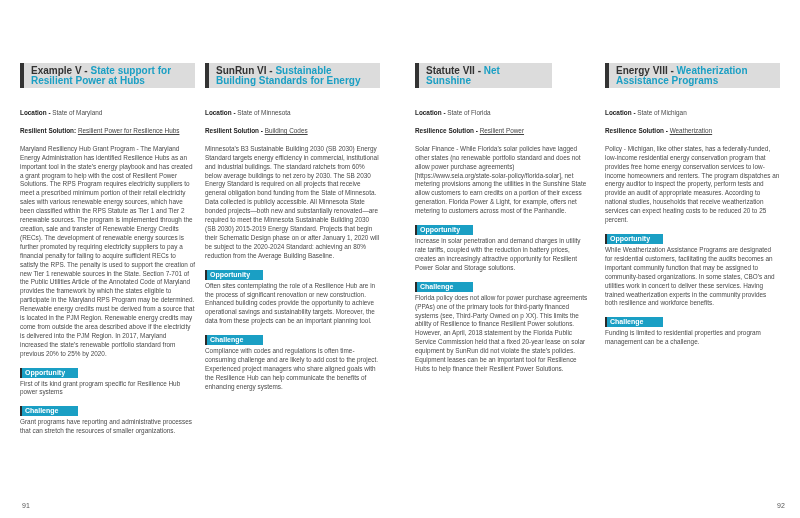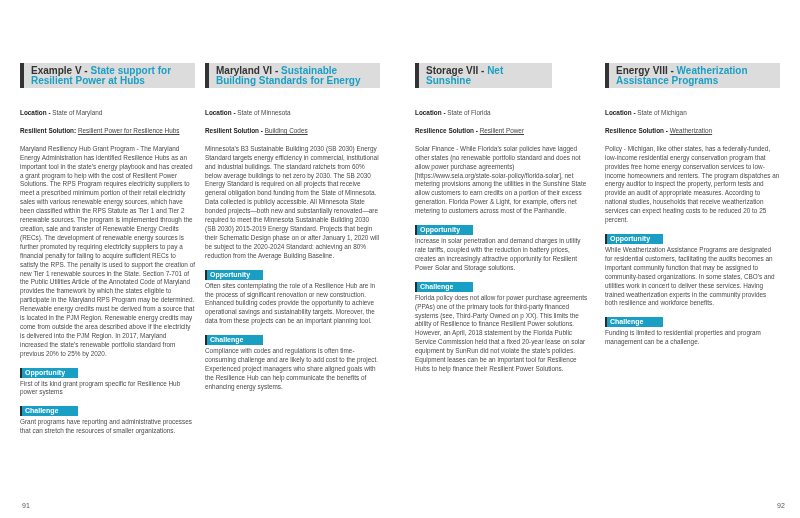--- a/index.html
+++ b/index.html
@@ -36,34 +36,34 @@
   <div class="meta"><b>Resilient Solution: </b><u>Resilient Power for Resilience Hubs</u></div>
   <p class="body">Maryland Resiliency Hub Grant Program - The Maryland Energy Administration has identified Resilience Hubs as an important tool in the state's energy playbook and has created a grant program to help with the cost of Resilient Power Solutions. The RPS Program requires electricity suppliers to meet a prescribed minimum portion of their retail electricity sales with various renewable energy sources, which have been classified within the RPS Statute as Tier 1 and Tier 2 renewable sources. The program is implemented through the creation, sale and transfer of Renewable Energy Credits (RECs). The development of renewable energy sources is further promoted by requiring electricity suppliers to pay a financial penalty for failing to acquire sufficient RECs to satisfy the RPS. The penalty is used to support the creation of new Tier 1 renewable sources in the State. Section 7-701 of the Public Utilities Article of the Annotated Code of Maryland provides the framework by which the states eligible to participate in the Maryland RPS Program may be determined. Renewable energy credits must be derived from a source that is located in the PJM Region. Renewable energy credits may come from outside the area described above if the electricity is delivered into the PJM Region. In 2017, Maryland increased the state's renewable portfolio standard from previous 20% to 25% by 2020.</p>
   <div class="tag">Opportunity</div>
   <p class="body">First of its kind grant program specific for Resilience Hub power systems</p>
   <div class="tag">Challenge</div>
   <p class="body">Grant programs have reporting and administrative processes that can stretch the resources of smaller organizations.</p>
 </div>
 
 <div class="col col2">
   <div class="hdr">
-    <span>Maryland VI - </span><span class="accent">Sustainable Building Standards for Energy</span>
+    <span>SunRun VI - </span><span class="accent">Sustainable Building Standards for Energy</span>
   </div>
   <div class="meta"><b>Location - </b><span>State of Minnesota</span></div>
   <div class="meta"><b>Resilient Solution - </b><u>Building Codes</u></div>
   <p class="body">Minnesota's B3 Sustainable Building 2030 (SB 2030) Energy Standard targets energy efficiency in commercial, institutional and industrial buildings. The standard ratchets from 60% below average buildings to net zero by 2030. The SB 2030 Energy Standard is required on all projects that receive general obligation bond funding from the State of Minnesota. Data collected is publicly accessible. All Minnesota State bonded projects—both new and substantially renovated—are required to meet the Minnesota Sustainable Building 2030 (SB 2030) 2015-2019 Energy Standard. Projects that begin their Schematic Design phase on or after January 1, 2020 will be subject to the 2020-2024 Standard: achieving an 80% reduction from the Average Building Baseline.</p>
   <div class="tag">Opportunity</div>
   <p class="body">Often sites contemplating the role of a Resilience Hub are in the process of significant renovation or new construction. Enhanced building codes provide the opportunity to achieve operational savings and sustainability targets. Moreover, the data from these projects can be an important planning tool.</p>
   <div class="tag">Challenge</div>
   <p class="body">Compliance with codes and regulations is often time-consuming challenge and are likely to add cost to the project. Experienced project managers who share aligned goals with the Resilience Hub can help communicate the benefits of enhancing energy systems.</p>
 </div>
 
 <div class="col col3">
   <div class="hdr">
-    <span>Storage VII - </span><span class="accent">Net Sunshine</span>
+    <span>Statute VII - </span><span class="accent">Net Sunshine</span>
   </div>
   <div class="meta"><b>Location - </b><span>State of Florida</span></div>
   <div class="meta"><b>Resilience Solution - </b><u>Resilient Power</u></div>
   <p class="body">Solar Finance - While Florida's solar policies have lagged other states (no renewable portfolio standard and does not allow power purchase agreements) [https://www.seia.org/state-solar-policy/florida-solar], net metering provisions among the utilities in the Sunshine State allow customers to earn credits on a portion of their excess generation. Florida Power &amp; Light, for example, offers net metering to customers across most of the Panhandle.</p>
   <div class="tag">Opportunity</div>
   <p class="body">Increase in solar penetration and demand charges in utility rate tariffs, coupled with the reduction in battery prices, creates an increasingly attractive opportunity for Resilient Power Solar and Storage solutions.</p>
   <div class="tag">Challenge</div>
   <p class="body">Florida policy does not allow for power purchase agreements (PPAs) one of the primary tools for third-party financed systems (see, Third-Party Owned on p XX). This limits the ability of Resilience to finance Resilient Power solutions. However, an April, 2018 statement by the Florida Public Service Commission held that a fixed 20-year lease on solar equipment by SunRun did not violate the state's policies. Equipment leases can be an important tool for Resilience Hubs to help finance their Resilient Power Solutions.</p>
 </div>
 

